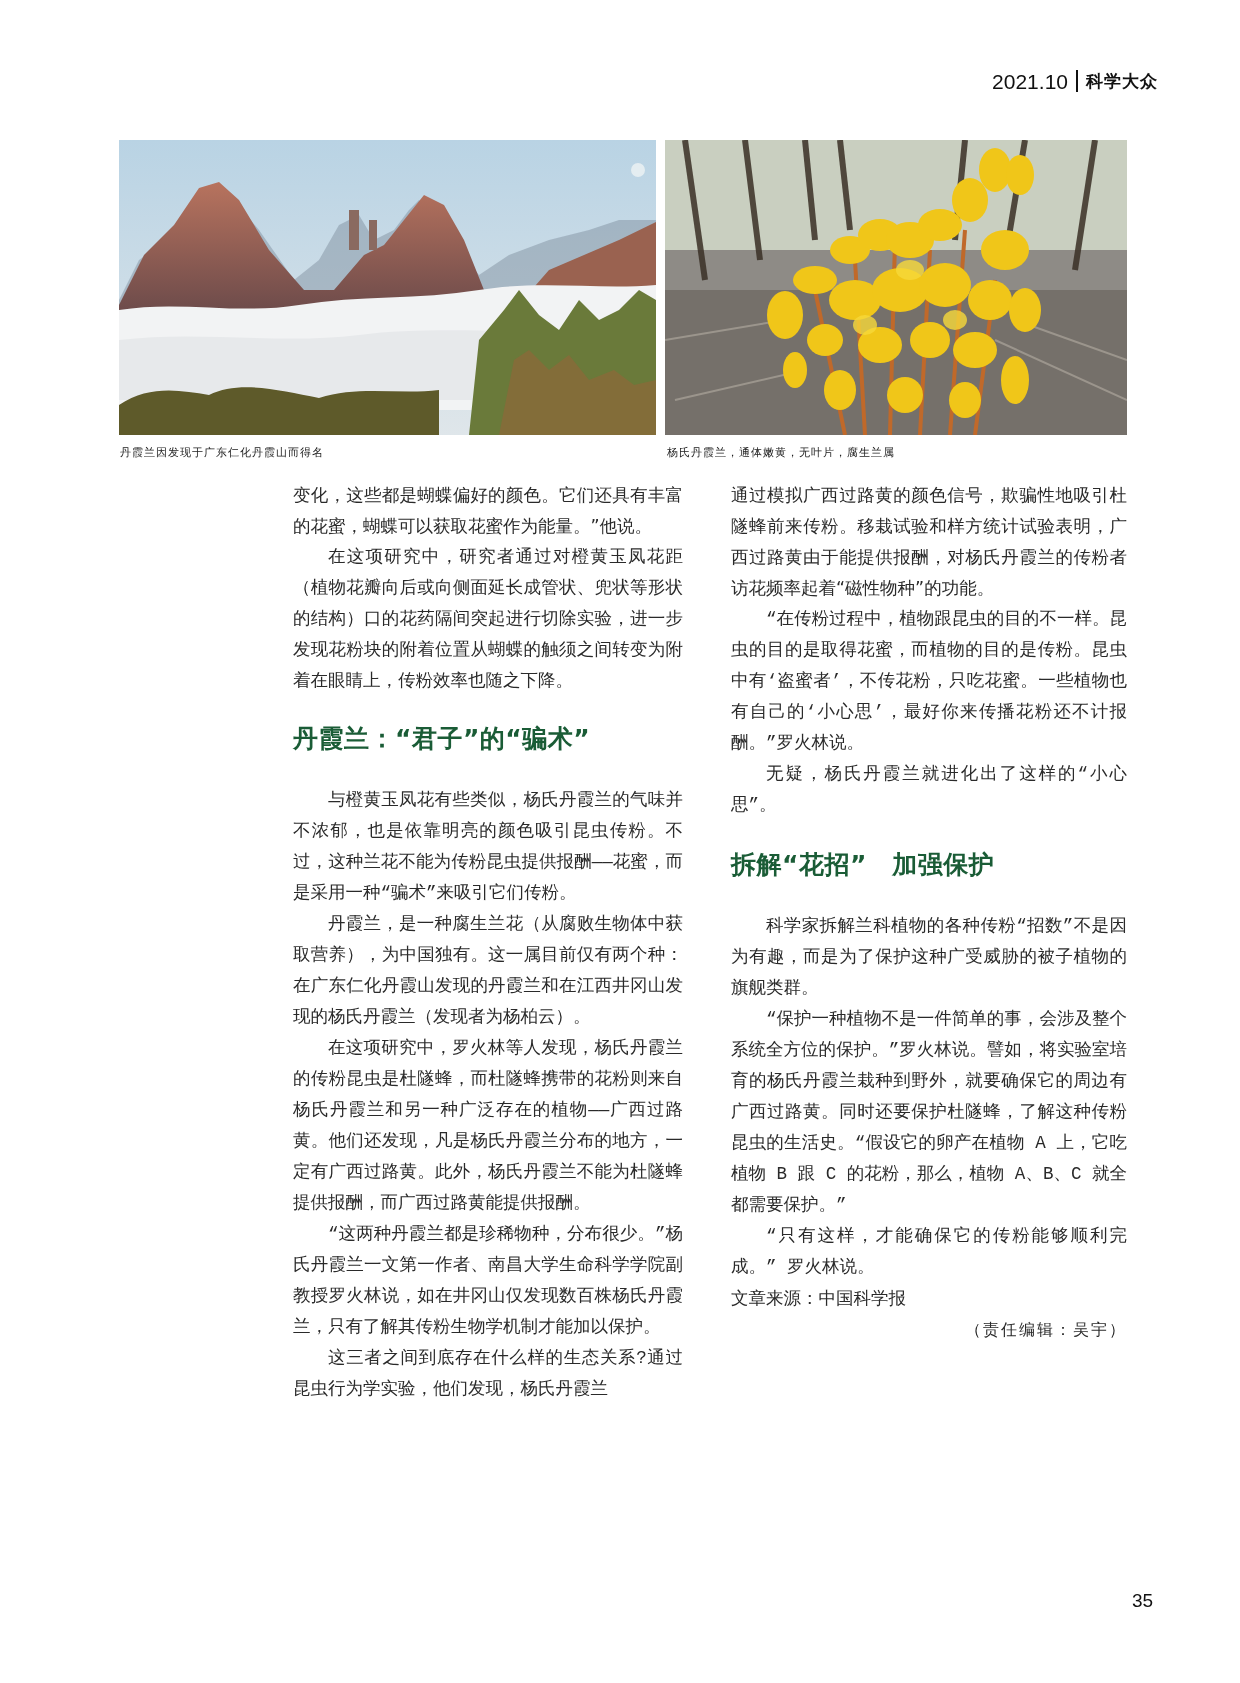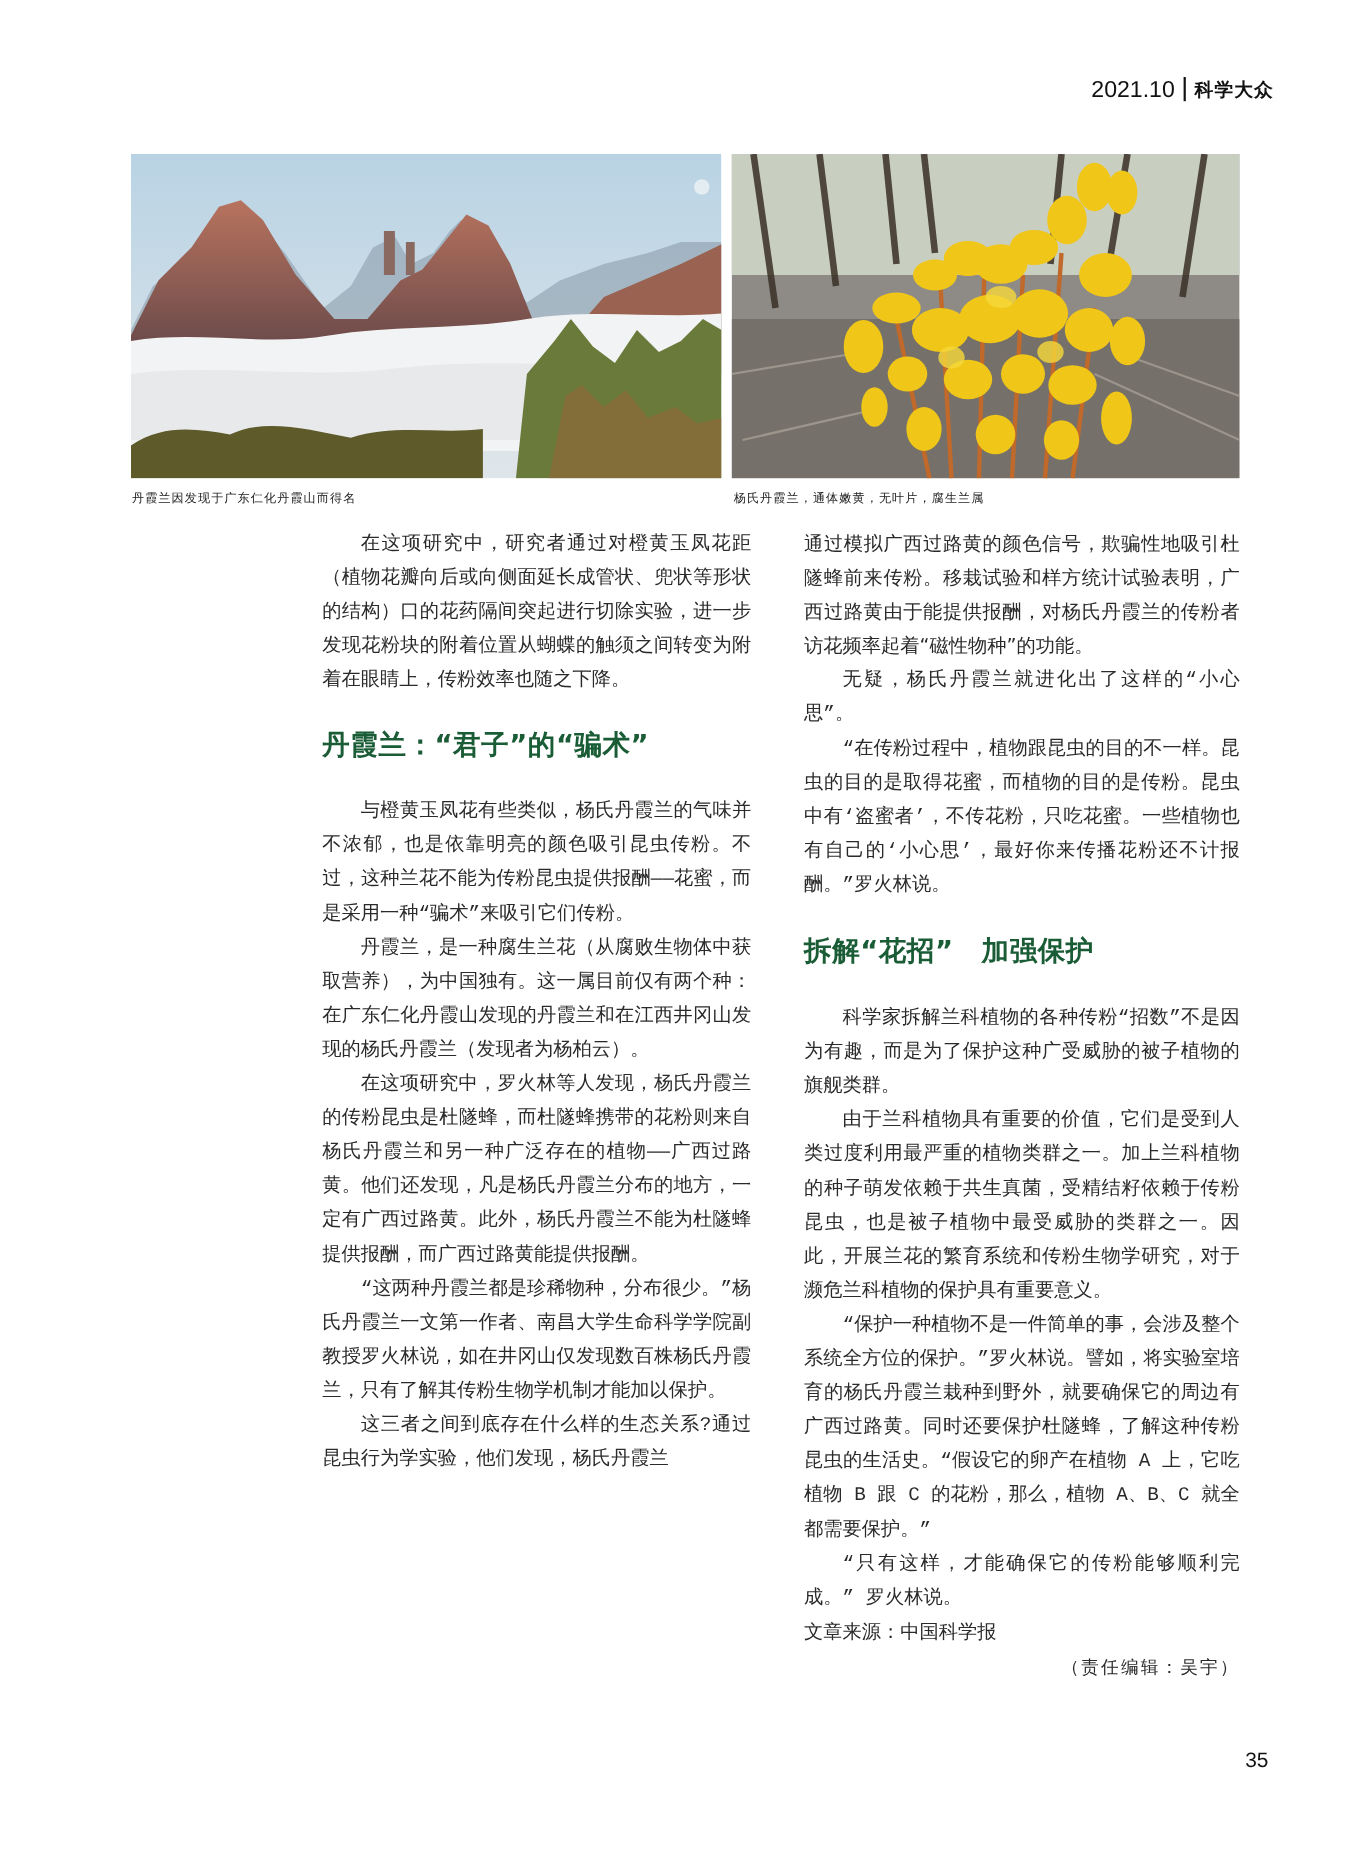--- a/index.html
+++ b/index.html
@@ -149,35 +149,35 @@
       <ellipse cx="200" cy="185" rx="12" ry="10"></ellipse>
       <ellipse cx="290" cy="180" rx="12" ry="10"></ellipse>
     </g>
   </svg>
 </div>
 
 <div class="caption caption-left">丹霞兰因发现于广东仁化丹霞山而得名</div>
 <div class="caption caption-right">杨氏丹霞兰，通体嫩黄，无叶片，腐生兰属</div>
 
 <div class="column col-left">
+  <p>变化，这些都是蝴蝶偏好的颜色。它们还具有丰富的花蜜，蝴蝶可以获取花蜜作为能量。”他说。</p>
   <p class="indent">在这项研究中，研究者通过对橙黄玉凤花距（植物花瓣向后或向侧面延长成管状、兜状等形状的结构）口的花药隔间突起进行切除实验，进一步发现花粉块的附着位置从蝴蝶的触须之间转变为附着在眼睛上，传粉效率也随之下降。</p>
   <h2>丹霞兰：“君子”的“骗术”</h2>
   <p class="indent">与橙黄玉凤花有些类似，杨氏丹霞兰的气味并不浓郁，也是依靠明亮的颜色吸引昆虫传粉。不过，这种兰花不能为传粉昆虫提供报酬——花蜜，而是采用一种“骗术”来吸引它们传粉。</p>
   <p class="indent">丹霞兰，是一种腐生兰花（从腐败生物体中获取营养），为中国独有。这一属目前仅有两个种：在广东仁化丹霞山发现的丹霞兰和在江西井冈山发现的杨氏丹霞兰（发现者为杨柏云）。</p>
   <p class="indent">在这项研究中，罗火林等人发现，杨氏丹霞兰的传粉昆虫是杜隧蜂，而杜隧蜂携带的花粉则来自杨氏丹霞兰和另一种广泛存在的植物——广西过路黄。他们还发现，凡是杨氏丹霞兰分布的地方，一定有广西过路黄。此外，杨氏丹霞兰不能为杜隧蜂提供报酬，而广西过路黄能提供报酬。</p>
   <p class="indent">“这两种丹霞兰都是珍稀物种，分布很少。”杨氏丹霞兰一文第一作者、南昌大学生命科学学院副教授罗火林说，如在井冈山仅发现数百株杨氏丹霞兰，只有了解其传粉生物学机制才能加以保护。</p>
   <p class="indent">这三者之间到底存在什么样的生态关系?通过昆虫行为学实验，他们发现，杨氏丹霞兰</p>
 </div>
 
 <div class="column col-right">
   <p>通过模拟广西过路黄的颜色信号，欺骗性地吸引杜隧蜂前来传粉。移栽试验和样方统计试验表明，广西过路黄由于能提供报酬，对杨氏丹霞兰的传粉者访花频率起着“磁性物种”的功能。</p>
+  <p class="indent">“在传粉过程中，植物跟昆虫的目的不一样。昆虫的目的是取得花蜜，而植物的目的是传粉。昆虫中有‘盗蜜者’，不传花粉，只吃花蜜。一些植物也有自己的‘小心思’，最好你来传播花粉还不计报酬。”罗火林说。</p>
   <p class="indent">无疑，杨氏丹霞兰就进化出了这样的“小心思”。</p>
-  <p class="indent">“在传粉过程中，植物跟昆虫的目的不一样。昆虫的目的是取得花蜜，而植物的目的是传粉。昆虫中有‘盗蜜者’，不传花粉，只吃花蜜。一些植物也有自己的‘小心思’，最好你来传播花粉还不计报酬。”罗火林说。</p>
   <h2>拆解“花招”　加强保护</h2>
   <p class="indent">科学家拆解兰科植物的各种传粉“招数”不是因为有趣，而是为了保护这种广受威胁的被子植物的旗舰类群。</p>
-  <p class="indent">由于兰科植物具有重要的价值，它们是受到人类过度利用最严重的植物类群之一。加上兰科植物的种子萌发依赖于共生真菌，受精结籽依赖于传粉昆虫，也是被子植物中最受威胁的类群之一。因此，开展兰花的繁育系统和传粉生物学研究，对于濒危兰科植物的保护具有重要意义。</p>
   <p class="indent">“保护一种植物不是一件简单的事，会涉及整个系统全方位的保护。”罗火林说。譬如，将实验室培育的杨氏丹霞兰栽种到野外，就要确保它的周边有广西过路黄。同时还要保护杜隧蜂，了解这种传粉昆虫的生活史。“假设它的卵产在植物 A 上，它吃植物 B 跟 C 的花粉，那么，植物 A、B、C 就全都需要保护。”</p>
   <p class="indent">“只有这样，才能确保它的传粉能够顺利完成。” 罗火林说。</p>
   <p class="source">文章来源：中国科学报</p>
   <p class="editor">（责任编辑：吴宇）</p>
 </div>
 
 <div class="page-number">35</div>
 
 </body></html>

